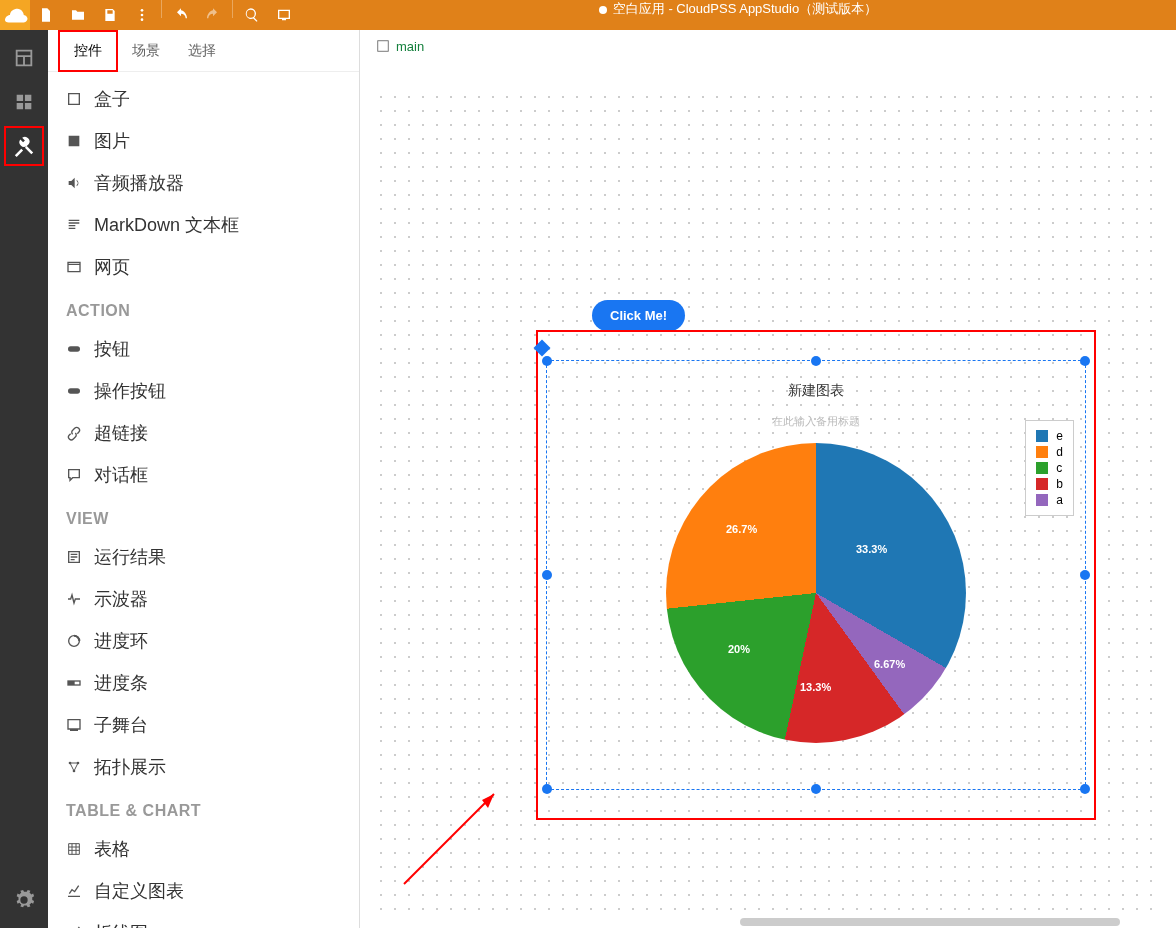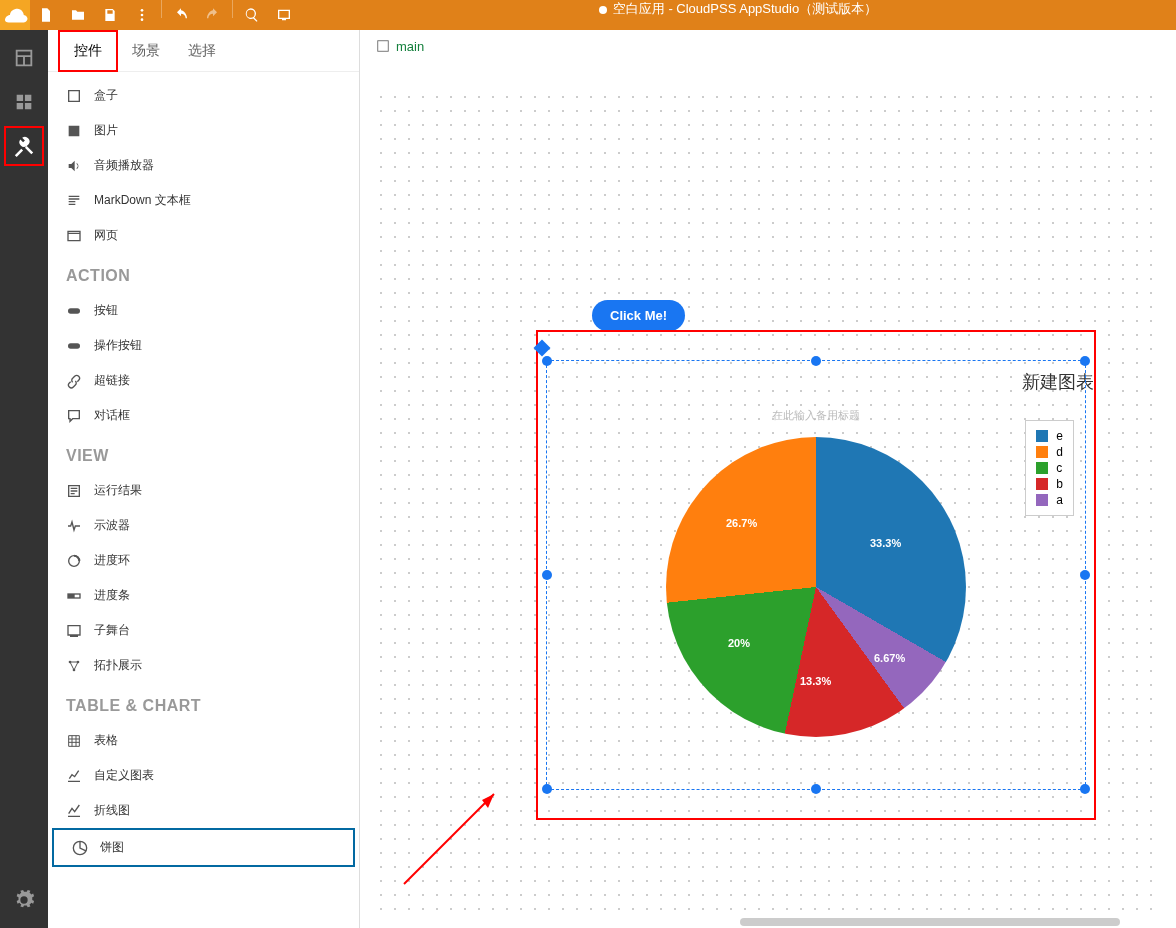--- a/index.html
+++ b/index.html
@@ -19,37 +19,37 @@
 .rail-item.active svg{fill:#fff}
 .rail-bottom{margin-top:auto;margin-bottom:8px}
 .side-panel{width:312px;background:#fff;border-right:1px solid #ddd;display:flex;flex-direction:column}
 .tabs{display:flex;border-bottom:1px solid #eee;padding:0 10px;height:42px;align-items:center}
 .tab{padding:10px 14px;font-size:14px;color:#666;cursor:pointer}
 .tab.active{color:#000;border:2px solid #ff0000}
 .wlist{flex:1;overflow-y:auto;padding:6px 0}
 .wlist::-webkit-scrollbar{width:6px}
 .wlist::-webkit-scrollbar-thumb{background:#ccc;border-radius:3px}
 .grp-label{padding:14px 18px 8px;font-size:16px;color:#999;letter-spacing:0.5px;font-weight:600}
-.witem{display:flex;align-items:center;padding:9px 18px;font-size:12px;color:#333;cursor:pointer}
+.witem{display:flex;align-items:center;padding:9px 18px;font-size:18px;color:#333;cursor:pointer}
 .witem.hl{border:2px solid #0369a1;margin:0 4px}
 .witem svg{width:16px;height:16px;margin-right:12px;fill:#555}
 .canvas-area{flex:1;position:relative;background:#fff}
 .tab-bar{height:34px;display:flex;align-items:center;padding-left:6px;border-bottom:1px solid transparent}
 .ctab{display:flex;padding:4px 10px;font-size:13px;color:#15803d}
 .ctab svg{width:14px;height:14px;margin-right:6px;fill:none;stroke:#666;stroke-width:1.5}
 .canvas{position:absolute;left:14px;top:60px;right:14px;bottom:14px;background-image:radial-gradient(circle,#ccc 1px,transparent 1px);background-size:14px 14px;background-position:0 0}
 .cm-btn{position:absolute;left:218px;top:210px;background:#1976f2;color:#ffffff;border-radius:18px;padding:8px 18px;font-size:13px;font-weight:600;cursor:pointer}
 .chart-box{position:absolute;left:162px;top:240px;width:560px;height:490px;border:2px solid #ff0000}
 .sel-box{position:absolute;left:8px;top:28px;right:8px;bottom:28px;border:1px dashed #1976f2}
 .sel-handle{position:absolute;width:10px;height:10px;background:#1976f2;border-radius:50%}
 .h-tl{left:-5px;top:-5px}.h-tr{right:-5px;top:-5px}.h-bl{left:-5px;bottom:-5px}.h-br{right:-5px;bottom:-5px}
 .h-tm{left:50%;top:-5px;margin-left:-5px}.h-bm{left:50%;bottom:-5px;margin-left:-5px}
 .h-ml{left:-5px;top:50%;margin-top:-5px}.h-mr{right:-5px;top:50%;margin-top:-5px}
 .rot{position:absolute;left:-2px;top:10px;width:12px;height:12px;background:#1976f2;transform:rotate(45deg)}
-.chart-title{text-align:right;font-size:18px;color:#333;padding-top:38px}
+.chart-title{text-align:center;font-size:14px;color:#333;padding-top:50px}
 .chart-sub{text-align:center;font-size:11px;color:#bbb;margin-top:14px}
 .pie-wrap{position:relative;width:300px;height:300px;margin:14px auto 0}
 .pie{width:300px;height:300px;border-radius:50%;background:conic-gradient(#1f77b4 0deg 120deg,#9467bd 120deg 144deg,#d62728 144deg 192deg,#2ca02c 192deg 264deg,#ff7f0e 264deg 360deg)}
 .plabel{position:absolute;font-size:11px;font-weight:600;color:#fff}
 .legend{position:absolute;right:20px;top:88px;background:#fff;border:0.5px solid #ccc;padding:6px 10px;font-size:12px}
 .lg-row{display:flex;align-items:center;margin:2px 0}
 .lg-sw{width:12px;height:12px;margin-right:8px}
 .arrow{position:absolute;left:20px;bottom:20px;width:120px;height:120px;pointer-events:none}
 .hscroll{position:absolute;bottom:2px;left:380px;width:380px;height:8px;background:#ccc;border-radius:4px}
 </style>
@@ -285,21 +285,21 @@
           <div class="sel-handle h-ml"></div>
           <div class="sel-handle h-mr"></div>
           <div class="sel-handle h-bl"></div>
           <div class="sel-handle h-bm"></div>
           <div class="sel-handle h-br"></div>
         </div>
         <div class="chart-title">新建图表</div>
         <div class="chart-sub">在此输入备用标题</div>
         <div class="pie-wrap">
           <div class="pie"></div>
-          <div class="plabel" style="left:204px;top:100px">33.3%</div>
+          <div class="plabel" style="left:190px;top:100px">33.3%</div>
           <div class="plabel" style="left:60px;top:80px">26.7%</div>
           <div class="plabel" style="left:62px;top:200px">20%</div>
           <div class="plabel" style="left:134px;top:238px">13.3%</div>
           <div class="plabel" style="left:208px;top:215px">6.67%</div>
         </div>
         <div class="legend">
           <div class="lg-row">
               <div class="lg-sw" style="background:#1f77b4"></div>
               <span>e</span>
             </div>

